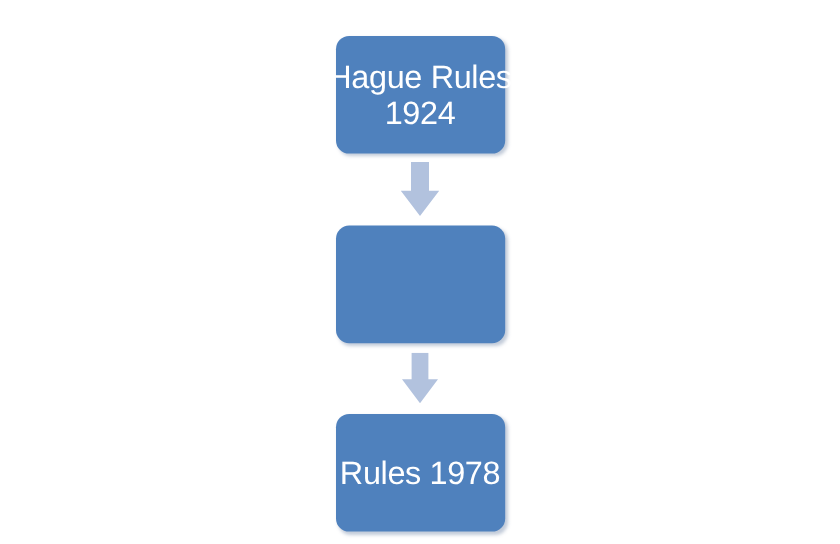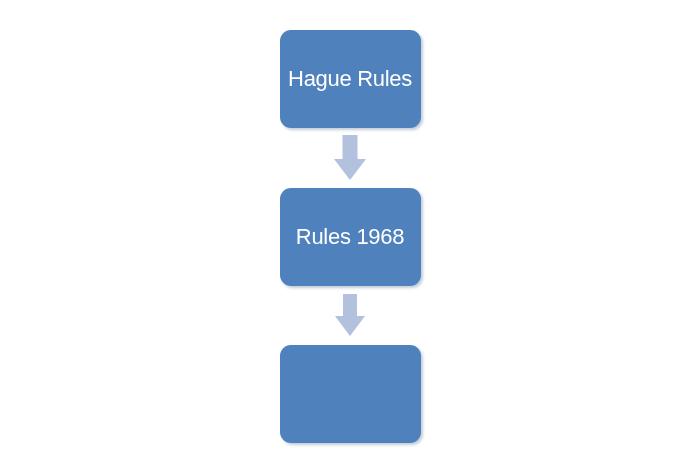--- a/index.html
+++ b/index.html
@@ -39,21 +39,21 @@
     display: flex;
     flex-direction: column;
     align-items: center;
     justify-content: center;
     box-sizing: border-box;
     padding: 0 4px;
   }
   .node-line {
     color: #ffffff;
     font-family: "Liberation Sans", sans-serif;
-    font-size: 22px;
+    font-size: 27px;
     font-weight: 400;
     line-height: 30px;
     text-align: center;
     letter-spacing: -0.3px;
     white-space: nowrap;
   }
   .arrow-wrap {
     display: flex;
     align-items: center;
     justify-content: center;
@@ -70,43 +70,44 @@
 </head>
 <body>
 
 <div id="flowchart">
   <div class="flow-column">
 
     <div class="spacer-top"></div>
 
     <div class="node-box">
       <div class="node-line">Hague Rules</div>
+      <div class="node-line">1924</div>
     </div>
 
     <div class="gap-1"></div>
 
     <div class="arrow-wrap">
       <svg width="34" height="46" viewBox="0 0 34 46">
         <polygon points="9.5,0 24.5,0 24.5,24 33,24 17,45 1,24 9.5,24" fill="#B2C2DE"></polygon>
       </svg>
     </div>
 
     <div class="gap-2"></div>
 
     <div class="node-box">
-      <div class="node-line">Rules 1968</div>
     </div>
 
     <div class="gap-3"></div>
 
     <div class="arrow-wrap">
       <svg width="32" height="43" viewBox="0 0 32 43">
         <polygon points="9,0 23,0 23,22 31,22 16,42 1,22 9,22" fill="#B2C2DE"></polygon>
       </svg>
     </div>
 
     <div class="gap-4"></div>
 
     <div class="node-box">
+      <div class="node-line">Rules 1978</div>
     </div>
 
   </div>
 </div>
 
 </body></html>

